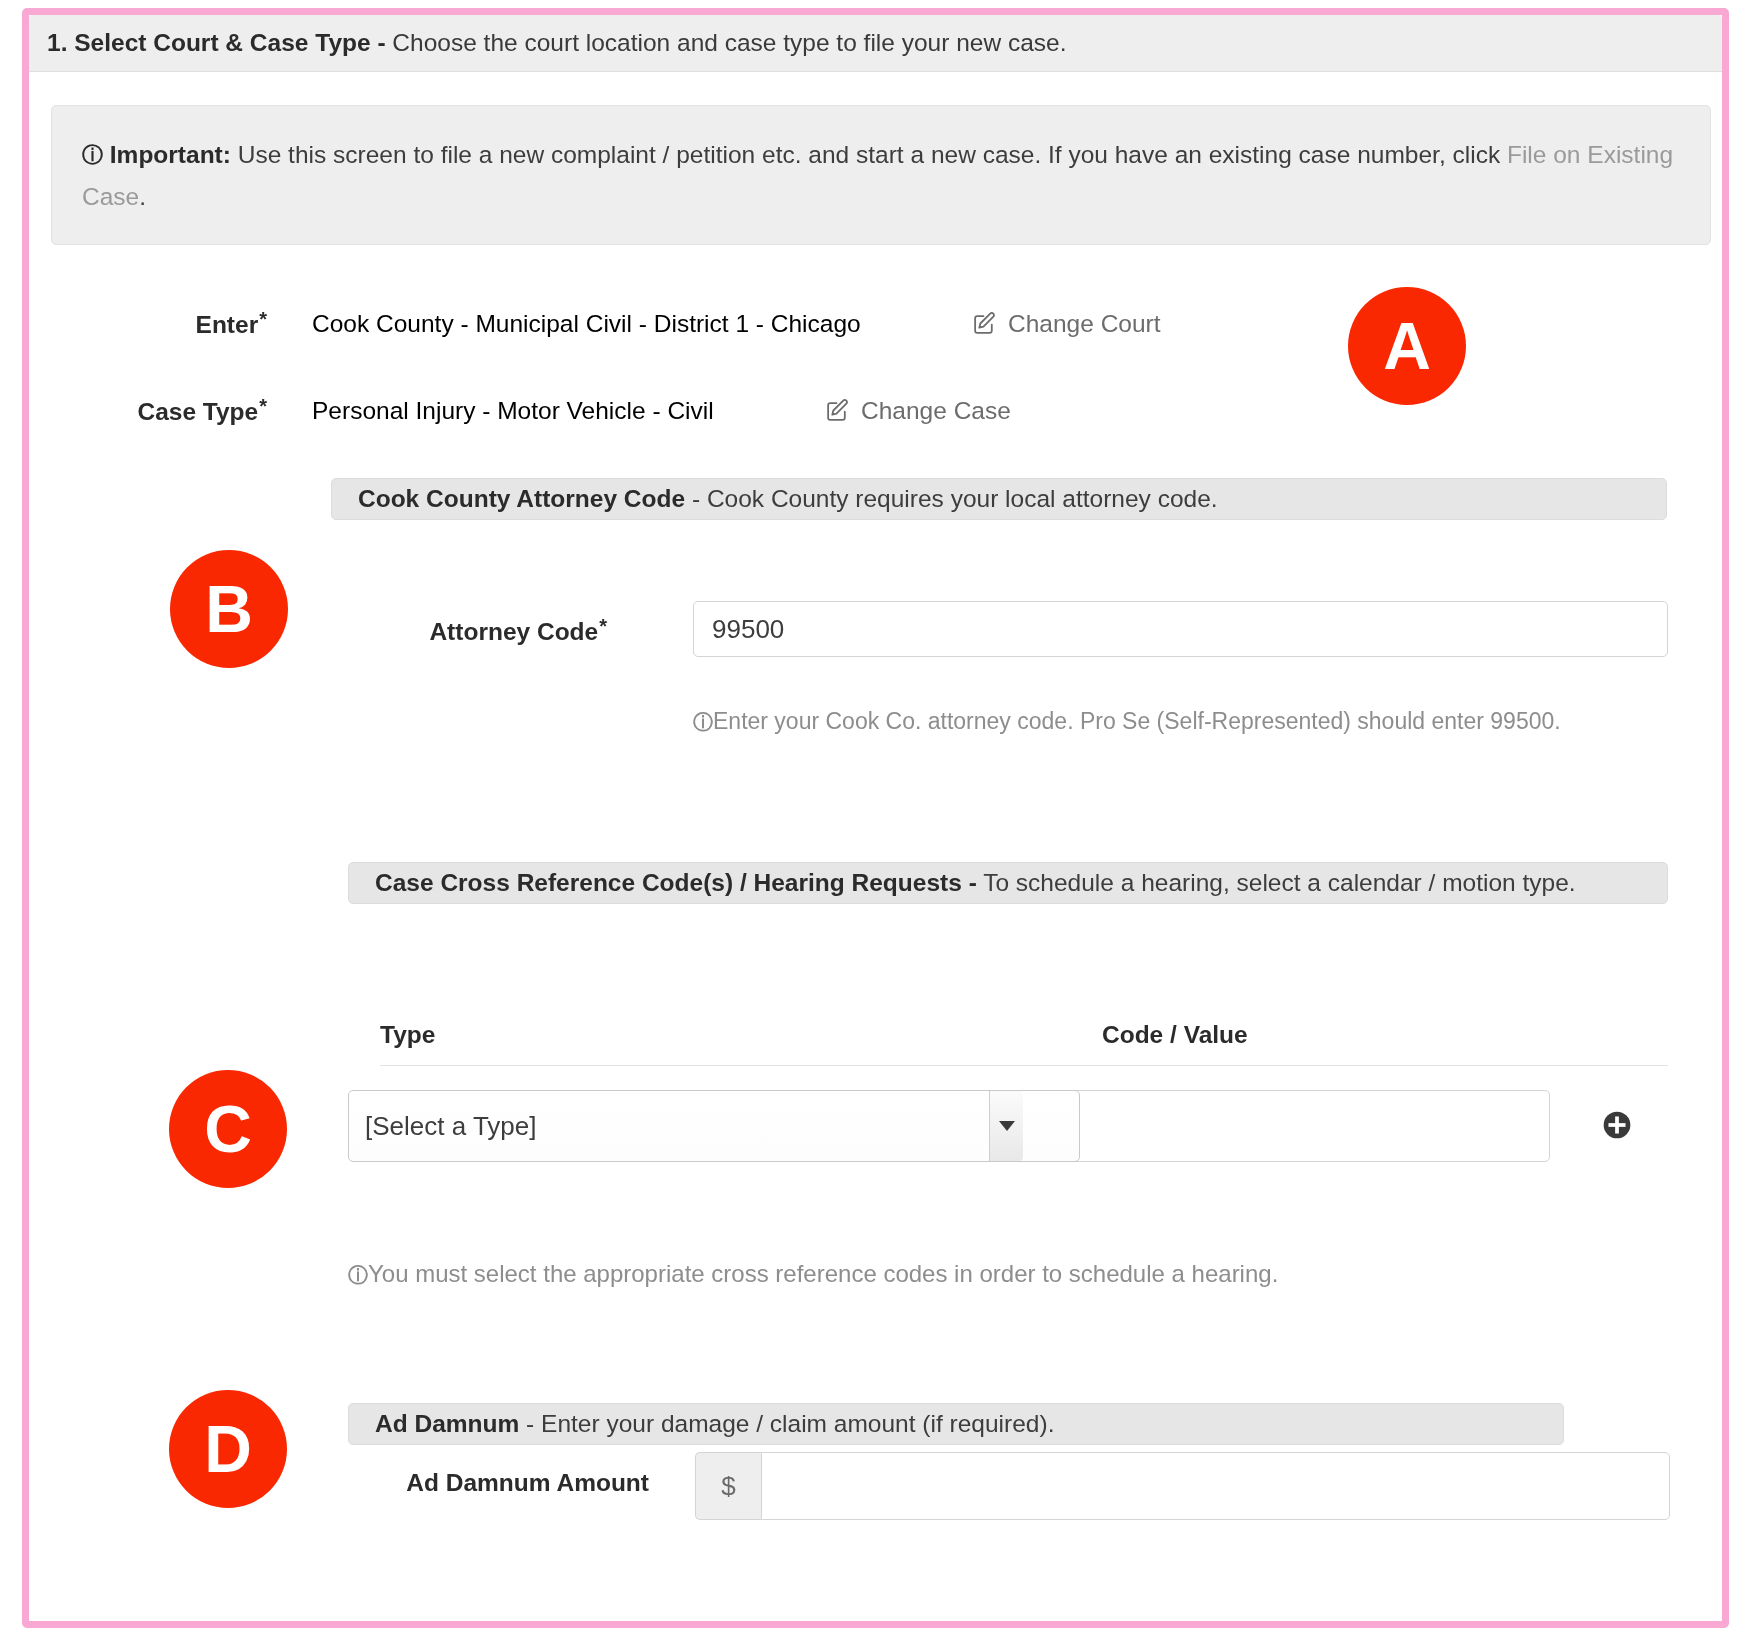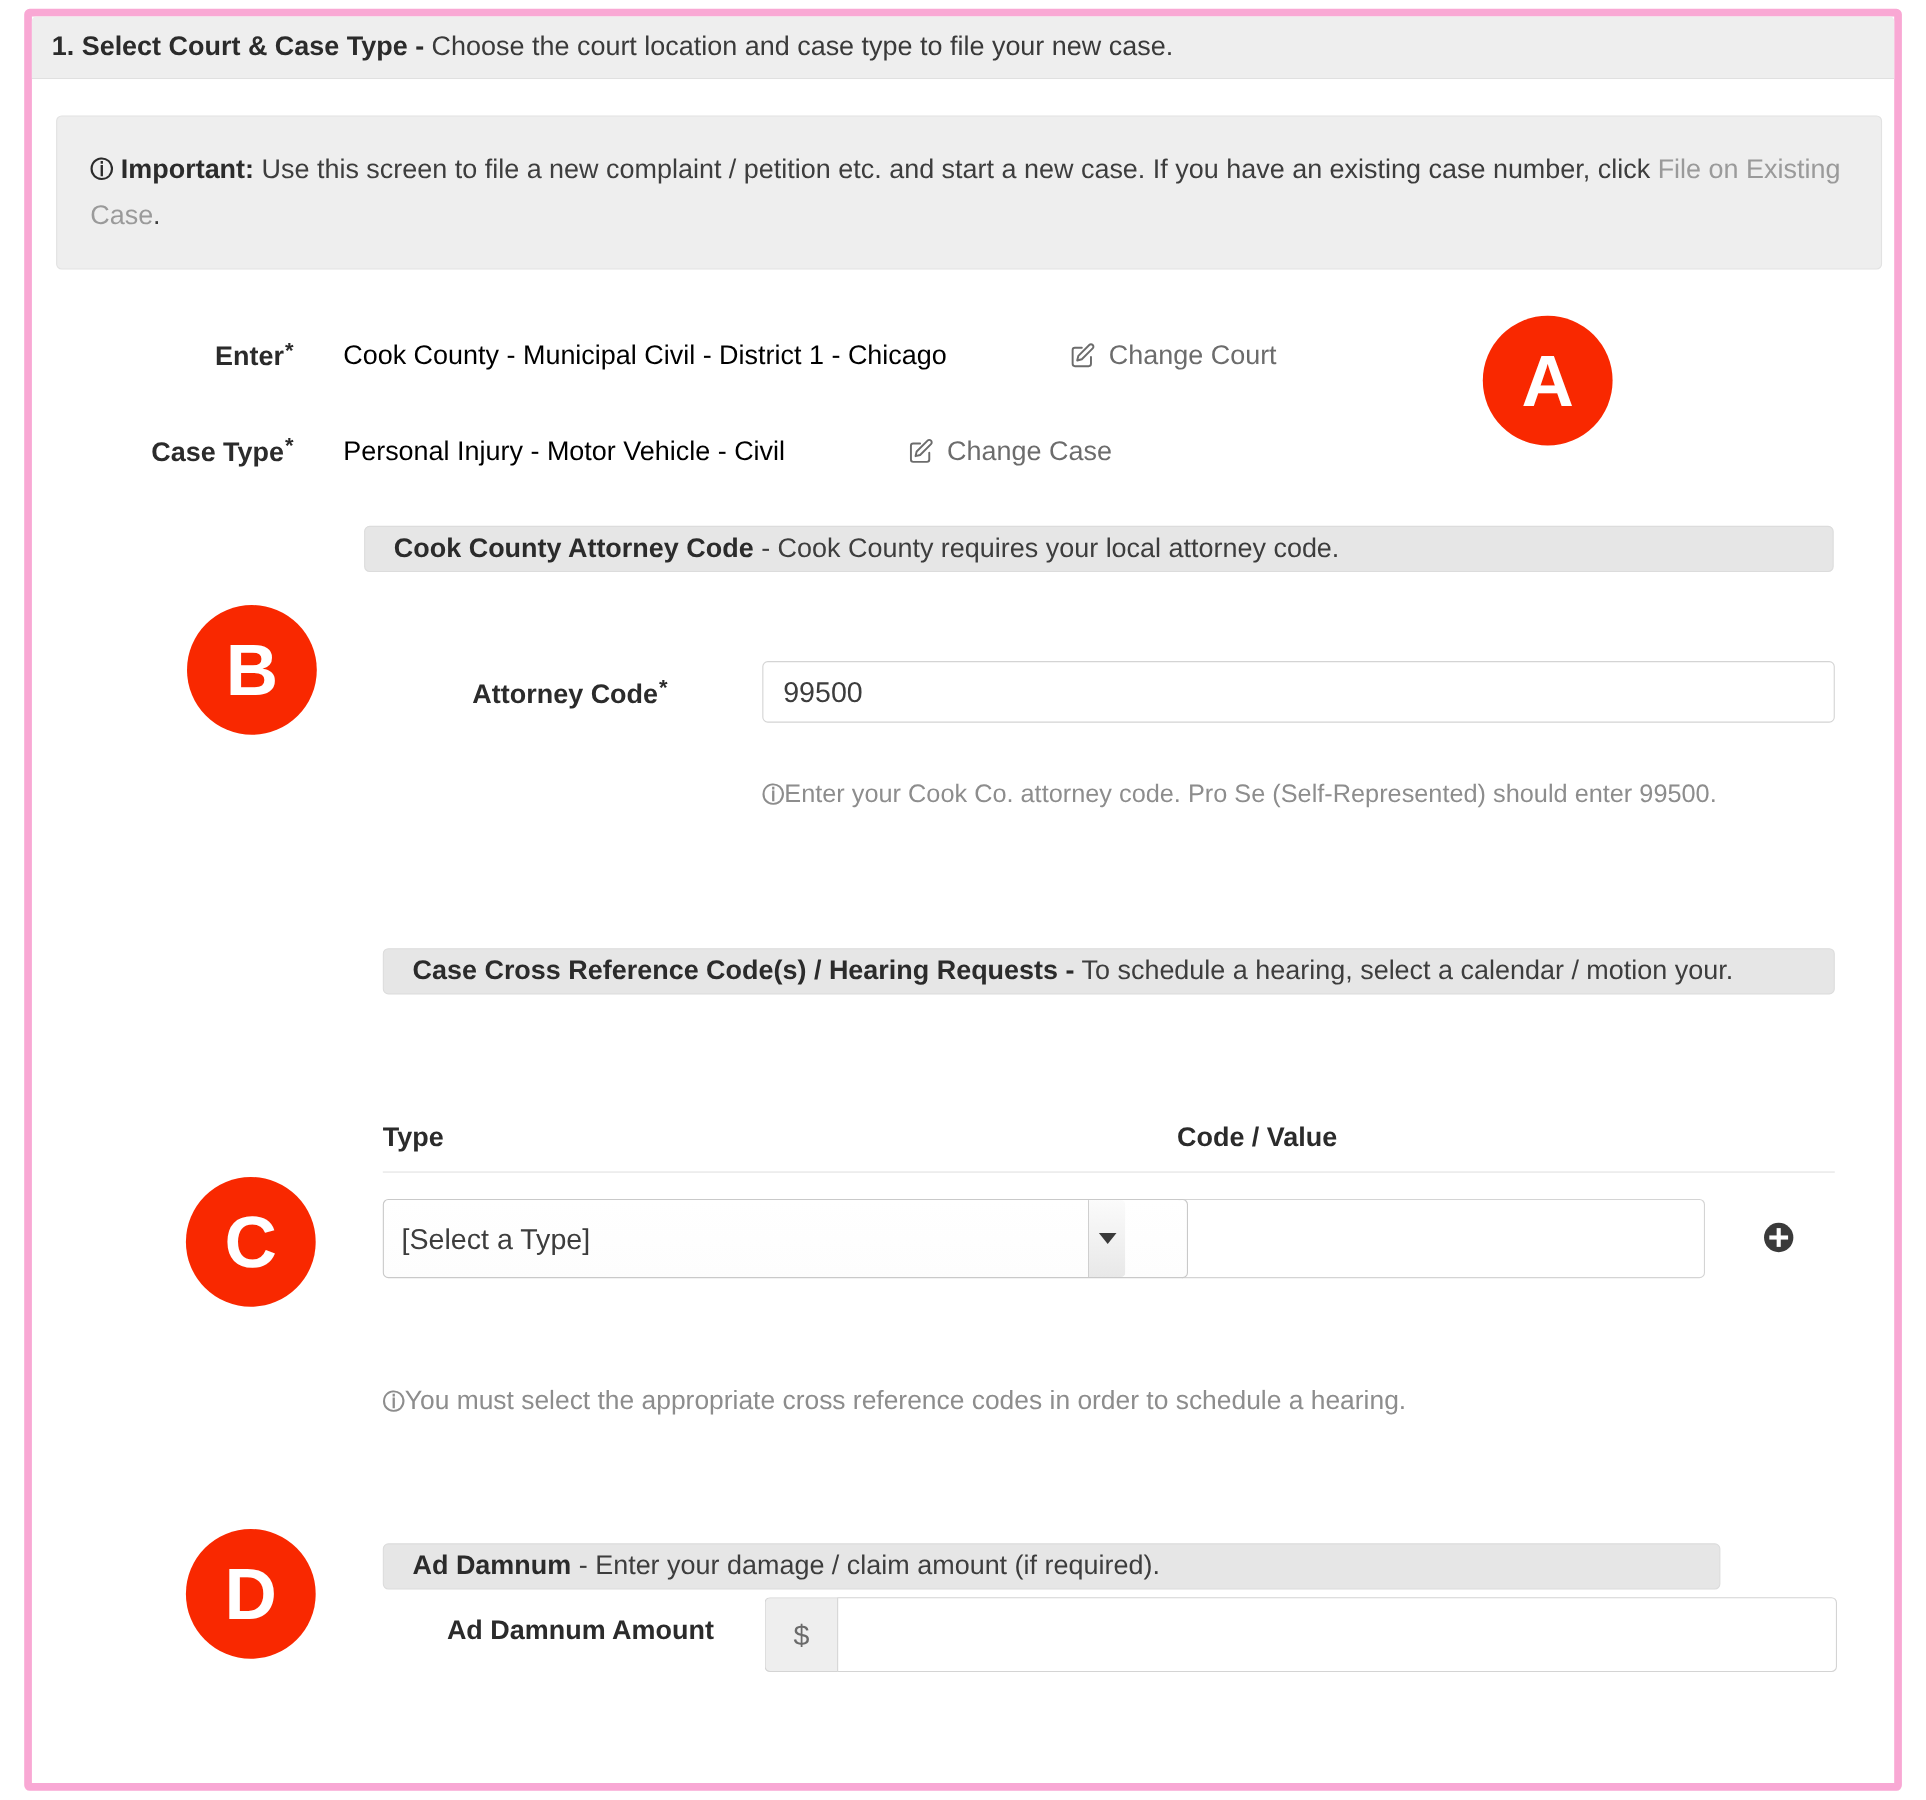--- a/index.html
+++ b/index.html
@@ -145,20 +145,21 @@
     line-height: 1.62;
     color: #8d8d8d;
   }
 
   
   .xref-table { position: absolute; }
   .xref-head {
     display: flex;
     border-bottom: 1px solid #e2e2e2;
     padding-bottom: 16px;
+    margin-left: 32px;
   }
   .xref-th {
     font-weight: bold;
     font-size: 24.5px;
     color: #2b2b2b;
   }
   .xref-body { display: flex; align-items: center; padding-top: 24px; }
 
   select.type-select {
     width: 732px;
@@ -310,21 +311,21 @@
     <div class="field-label" style="left:290px; top:600px; width:288px;">
       <span>Attorney Code</span><span class="req">*</span>
     </div>
     <input class="txt-input" type="text" style="left: 664px; top: 586px; width: 975px; height: 56px;" value="99500">
 
     <div class="help-text" style="left:664px; top:688px; width:930px;">
       <span class="info-glyph-grey">ⓘ</span><span>Enter your Cook Co. attorney code. Pro Se (Self-Represented) should enter 99500.</span>
     </div>
 
     <div class="sec-head" style="left:319px; top:847px; width:1320px;">
-      <span class="bold">Case Cross Reference Code(s) / Hearing Requests -</span><span> To schedule a hearing, select a calendar / motion your.</span>
+      <span class="bold">Case Cross Reference Code(s) / Hearing Requests -</span><span> To schedule a hearing, select a calendar / motion type.</span>
     </div>
 
     <div class="xref-table" style="left:319px; top:1006px; width:1320px;">
       <div class="xref-head">
         <div class="xref-th" style="width:722px;">Type</div>
         <div class="xref-th">Code / Value</div>
       </div>
       <div class="xref-body">
         <div style="width:722px;">
           <div class="select-wrap">

